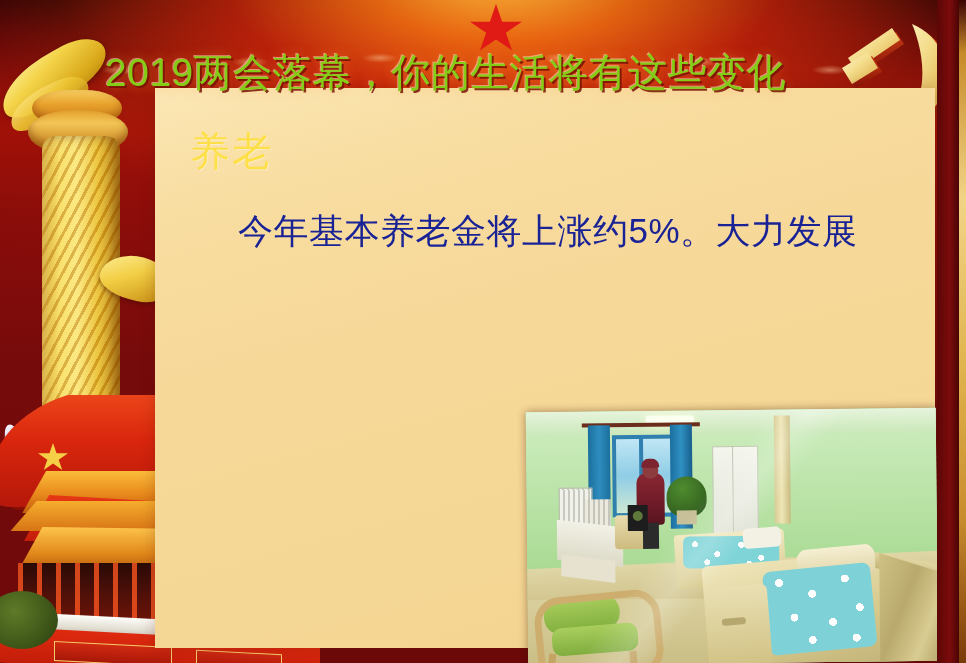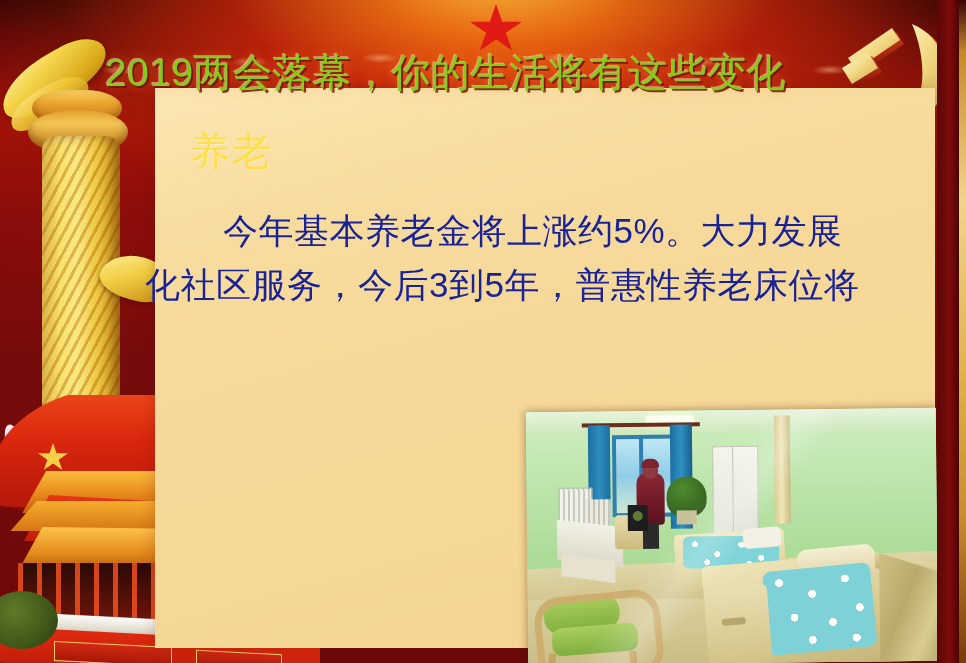--- a/index.html
+++ b/index.html
@@ -199,21 +199,21 @@
   }
 
   
   .heading{
     position:absolute;left:168px;top:125px;
     font-size:40px;line-height:52px;color:#fde047;letter-spacing:2px;
     text-shadow:1px 1px 0 rgba(255,255,255,.35);
     margin-left:22px;
   }
   .body-text{
-    position:absolute;left:145px;top:204px;width:760px;
+    position:absolute;left:160px;top:204px;width:760px;
     color:#1a2396;font-size:35px;line-height:54px;letter-spacing:.5px;
   }
   .body-text .ln{display:block;white-space:nowrap;}
   .body-text .ln.indent{padding-left:78px;}
 
   
   .photo{
     position:absolute;left:527px;top:410px;width:410px;height:253px;
     overflow:hidden;transform:rotate(-0.6deg);
     box-shadow:0 0 8px rgba(60,20,0,.45);
@@ -347,21 +347,20 @@
   </div>
 
   <div class="panel"></div>
 
   <div class="title">2019两会落幕，你的生活将有这些变化</div>
 
   <div class="heading">养老</div>
 
   <div class="body-text">
     <span class="ln indent">今年基本养老金将上涨约5%。大力发展</span>
-    <span class="ln">化社区服务，今后3到5年，普惠性养老床位将</span>
   </div>
 
   <div class="photo">
     <div class="p-wall"></div>
     <div class="p-wallupper"></div>
     <div class="p-ceil"></div>
     <div class="p-light"></div>
     <div class="p-wainscot"></div>
     <div class="p-floor"></div>
     <div class="p-rod"></div>

